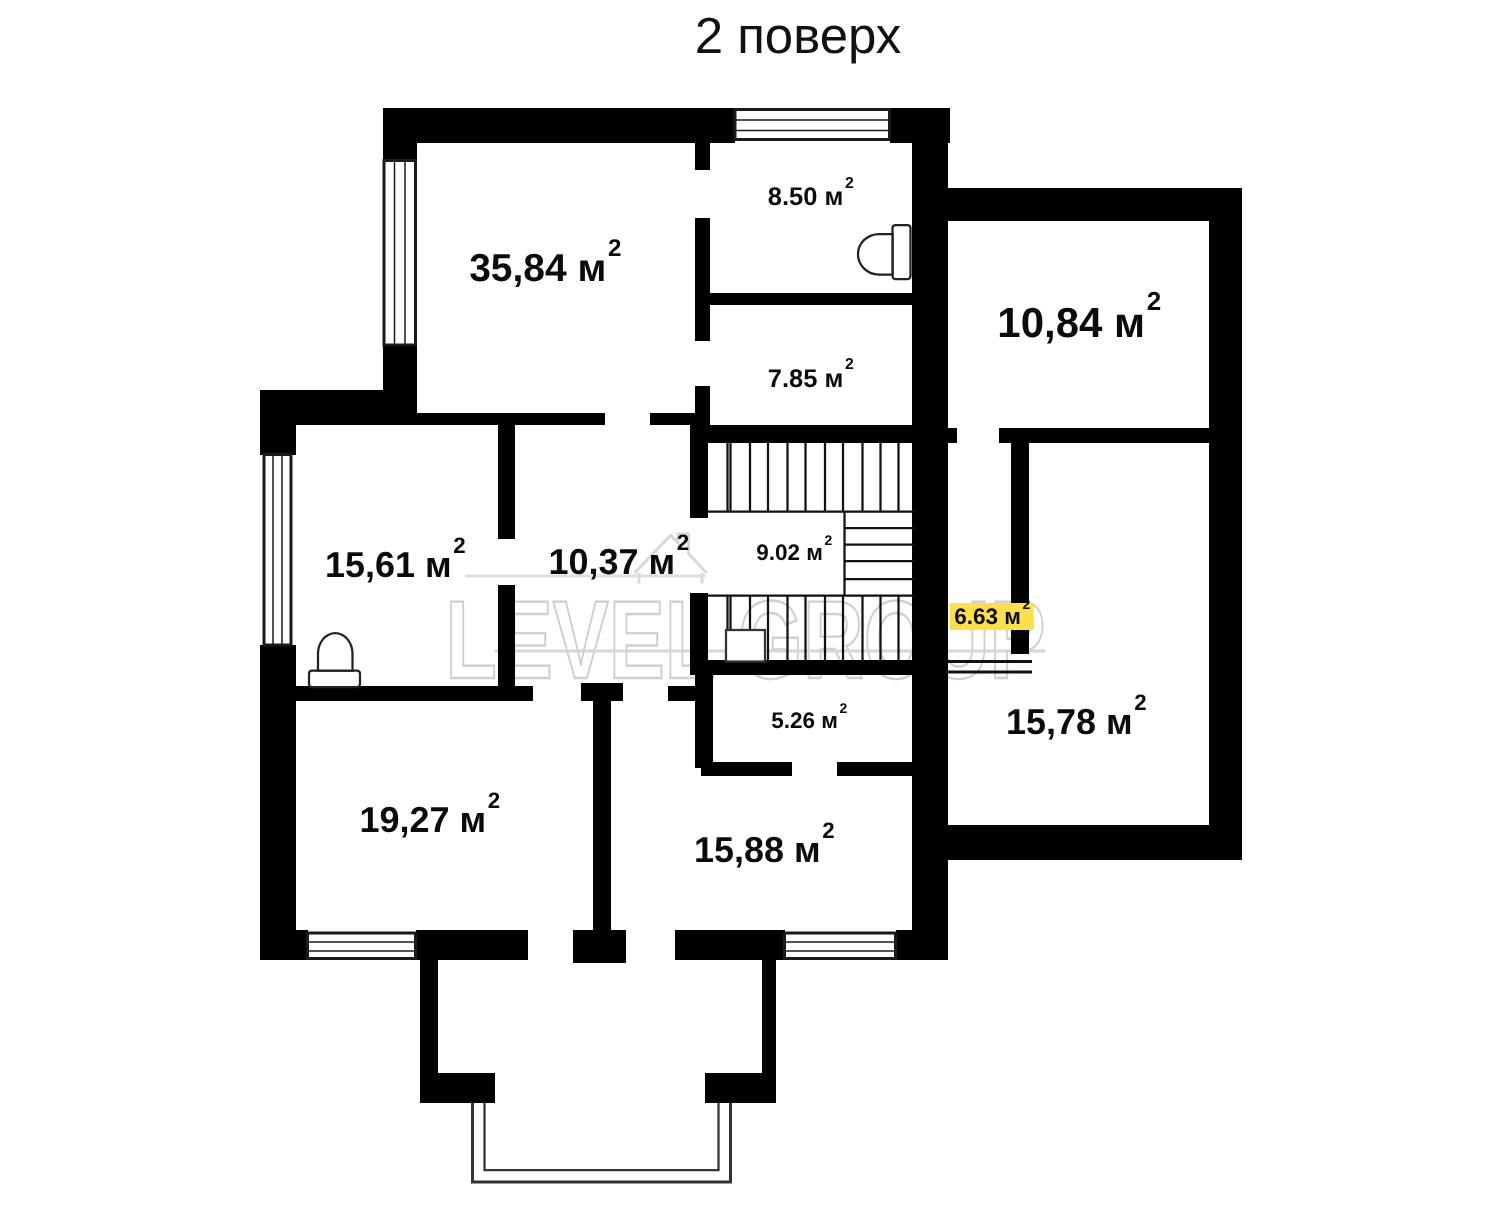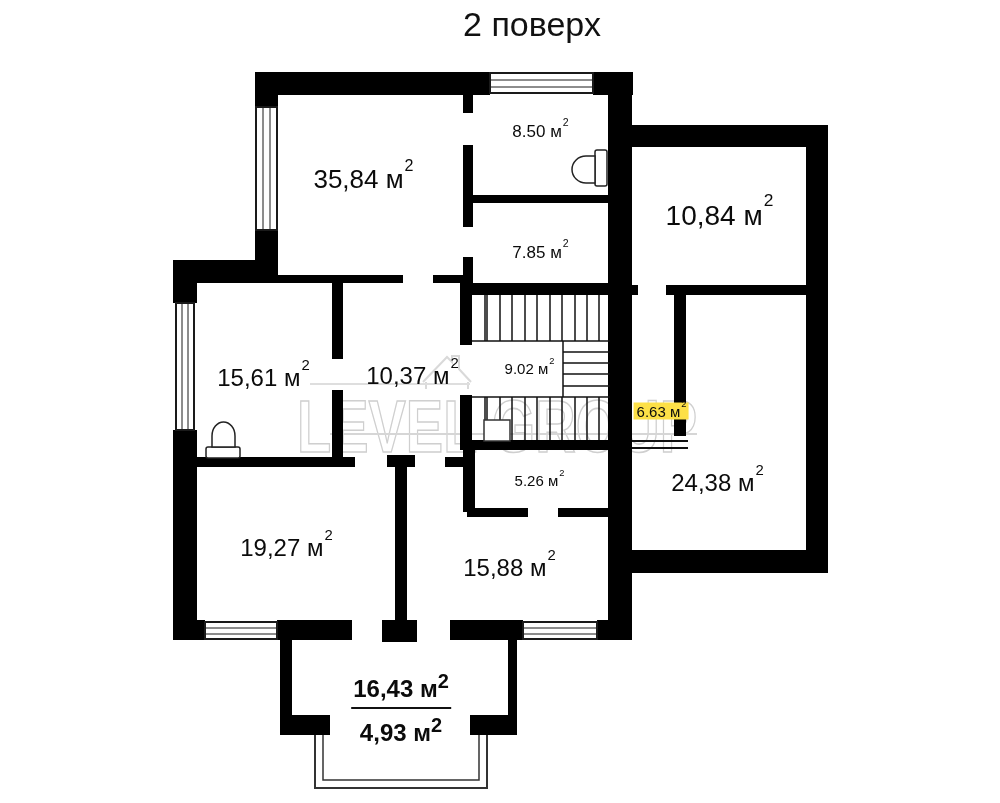--- a/index.html
+++ b/index.html
@@ -2,21 +2,21 @@
 <html><head>
 <meta charset="utf-8">
 <style>
   html,body{margin:0;padding:0;background:#fff;}
   #page{position:relative;width:892px;height:803px;background:#ffffff;overflow:hidden;
         font-family:"Liberation Sans",sans-serif;}
   #title{position:absolute;left:532px;top:5px;transform:translateX(-50%);
          font-size:34px;font-weight:400;color:#111;white-space:nowrap;z-index:4;}
   svg{position:absolute;left:0;top:0;z-index:2;}
   #wm-layer{z-index:1;}
-  .lbl{position:absolute;transform:translate(-50%,-50%);font-weight:400;color:#0b0b0b;
+  .lbl{position:absolute;transform:translate(-50%,-50%);font-weight:700;color:#0b0b0b;
        white-space:nowrap;z-index:3;line-height:1;}
   .lbl sup{font-size:62%;position:relative;top:-0.45em;left:1px;}
   .whitebg{background:#fde047;padding:1px 3px;}
   #balcony-label{position:absolute;left:401px;top:708px;transform:translate(-50%,-50%);
        z-index:3;text-align:center;color:#0b0b0b;font-weight:700;line-height:1;}
   #balcony-label .top{padding:0 2px 6px 2px;border-bottom:2px solid #111;}
   #balcony-label .bot{padding-top:6px;}
 </style>
 </head>
 <body>
@@ -182,23 +182,19 @@
   </svg>
 
   <div class="lbl" style="left:363px;top:178px;font-size:26px;"><span>35,84 м</span><sup>2</sup></div>
   <div class="lbl" style="left:540px;top:131px;font-size:17px;"><span>8.50 м</span><sup>2</sup></div>
   <div class="lbl" style="left:540px;top:252px;font-size:17px;"><span>7.85 м</span><sup>2</sup></div>
   <div class="lbl" style="left:719px;top:215px;font-size:28px;"><span>10,84 м</span><sup>2</sup></div>
   <div class="lbl" style="left:263px;top:377px;font-size:24px;"><span>15,61 м</span><sup>2</sup></div>
   <div class="lbl" style="left:412px;top:375px;font-size:24px;"><span>10,37 м</span><sup>2</sup></div>
   <div class="lbl" style="left:529px;top:368px;font-size:15px;"><span>9.02 м</span><sup>2</sup></div>
   <div class="lbl whitebg" style="left:661px;top:411px;font-size:15px;"><span>6.63 м</span><sup>2</sup></div>
-  <div class="lbl" style="left:717px;top:482px;font-size:24px;"><span>24,38 м</span><sup>2</sup></div>
+  <div class="lbl" style="left:717px;top:482px;font-size:24px;"><span>15,78 м</span><sup>2</sup></div>
   <div class="lbl" style="left:539px;top:480px;font-size:15px;"><span>5.26 м</span><sup>2</sup></div>
   <div class="lbl" style="left:286px;top:547px;font-size:24px;"><span>19,27 м</span><sup>2</sup></div>
   <div class="lbl" style="left:509px;top:567px;font-size:24px;"><span>15,88 м</span><sup>2</sup></div>
 
-  <div id="balcony-label">
-    <div class="top" style="font-size:24px;"><span>16,43 м</span><sup>2</sup></div>
-    <div class="bot" style="font-size:24px;"><span>4,93 м</span><sup>2</sup></div>
-  </div>
 
 </div>
 
 </body></html>

